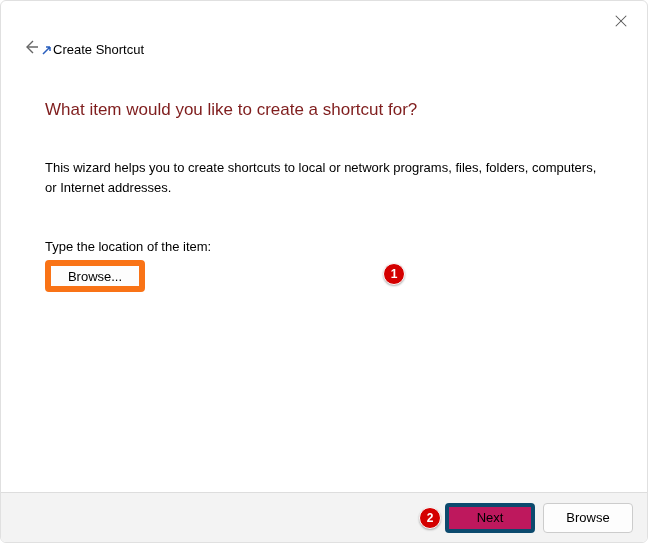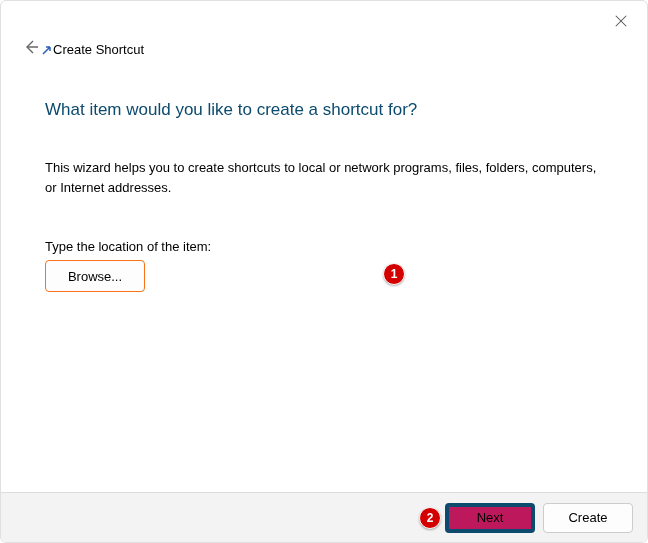--- a/index.html
+++ b/index.html
@@ -49,21 +49,21 @@
     .shortcut-icon svg { width: 12px; height: 12px; }
     .header-title {
       font-size: 13px;
       color: #000;
     }
     .content {
       padding: 40px 44px 0 44px;
     }
     .question {
       font-size: 17px;
-      color: #0c4a6e;
+      color: #7f1d1d;
       font-weight: 400;
       margin-bottom: 38px;
     }
     .description {
       font-size: 13px;
       color: #000;
       line-height: 1.5;
       margin-bottom: 42px;
     }
     .field-label {
@@ -86,21 +86,21 @@
       background: #fafafa;
       font-size: 13px;
       padding: 4px 8px;
       font-family: inherit;
       outline: none;
     }
     .browse-btn {
       width: 100px;
       height: 32px;
       background: #fdfdfd;
-      border: 1px solid #f97316;
+      border: 6px solid #f97316;
       border-radius: 4px;
       font-size: 13px;
       cursor: pointer;
       font-family: inherit;
     }
     .continue-text {
       font-size: 13px;
       color: #000;
     }
     .footer {
@@ -185,14 +185,14 @@
     <button class="browse-btn">Browse...</button>
     <div class="annotation-badge badge-1">1</div>
   </div>
 </div>
 
 <div class="footer">
   <div class="badge-2-wrap">
     <div class="annotation-badge badge-2">2</div>
     <button class="footer-btn primary">Next</button>
   </div>
-  <button class="footer-btn">Create</button>
+  <button class="footer-btn">Browse</button>
 </div>
 
 </body></html>

